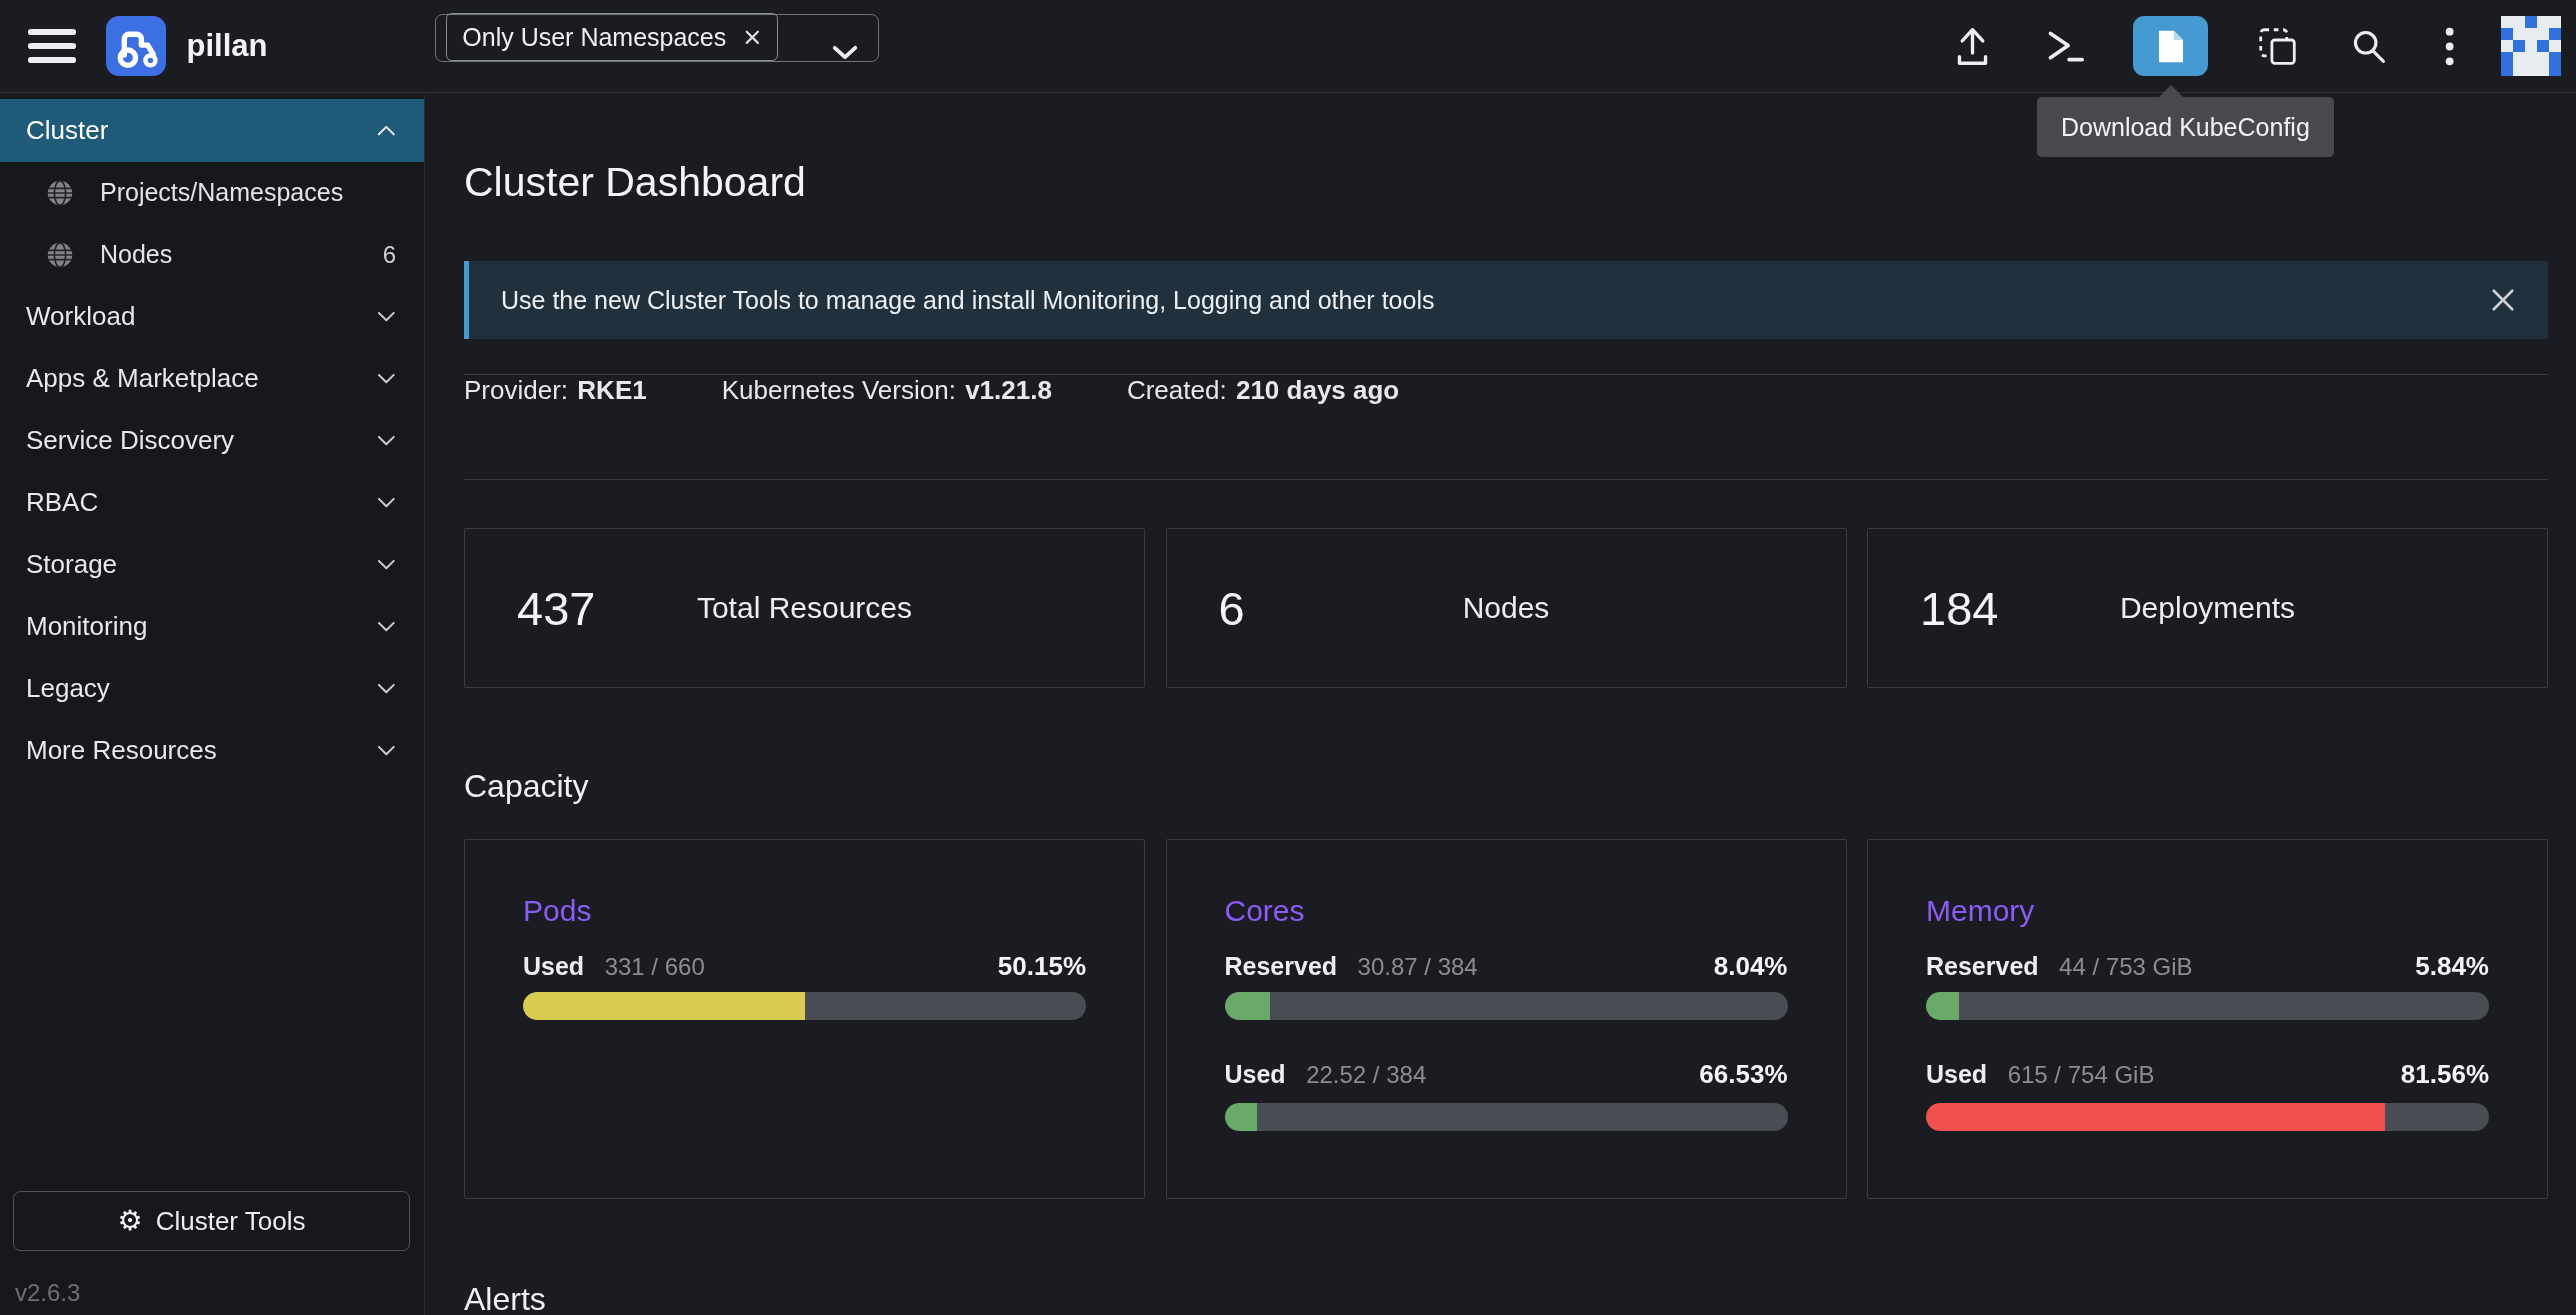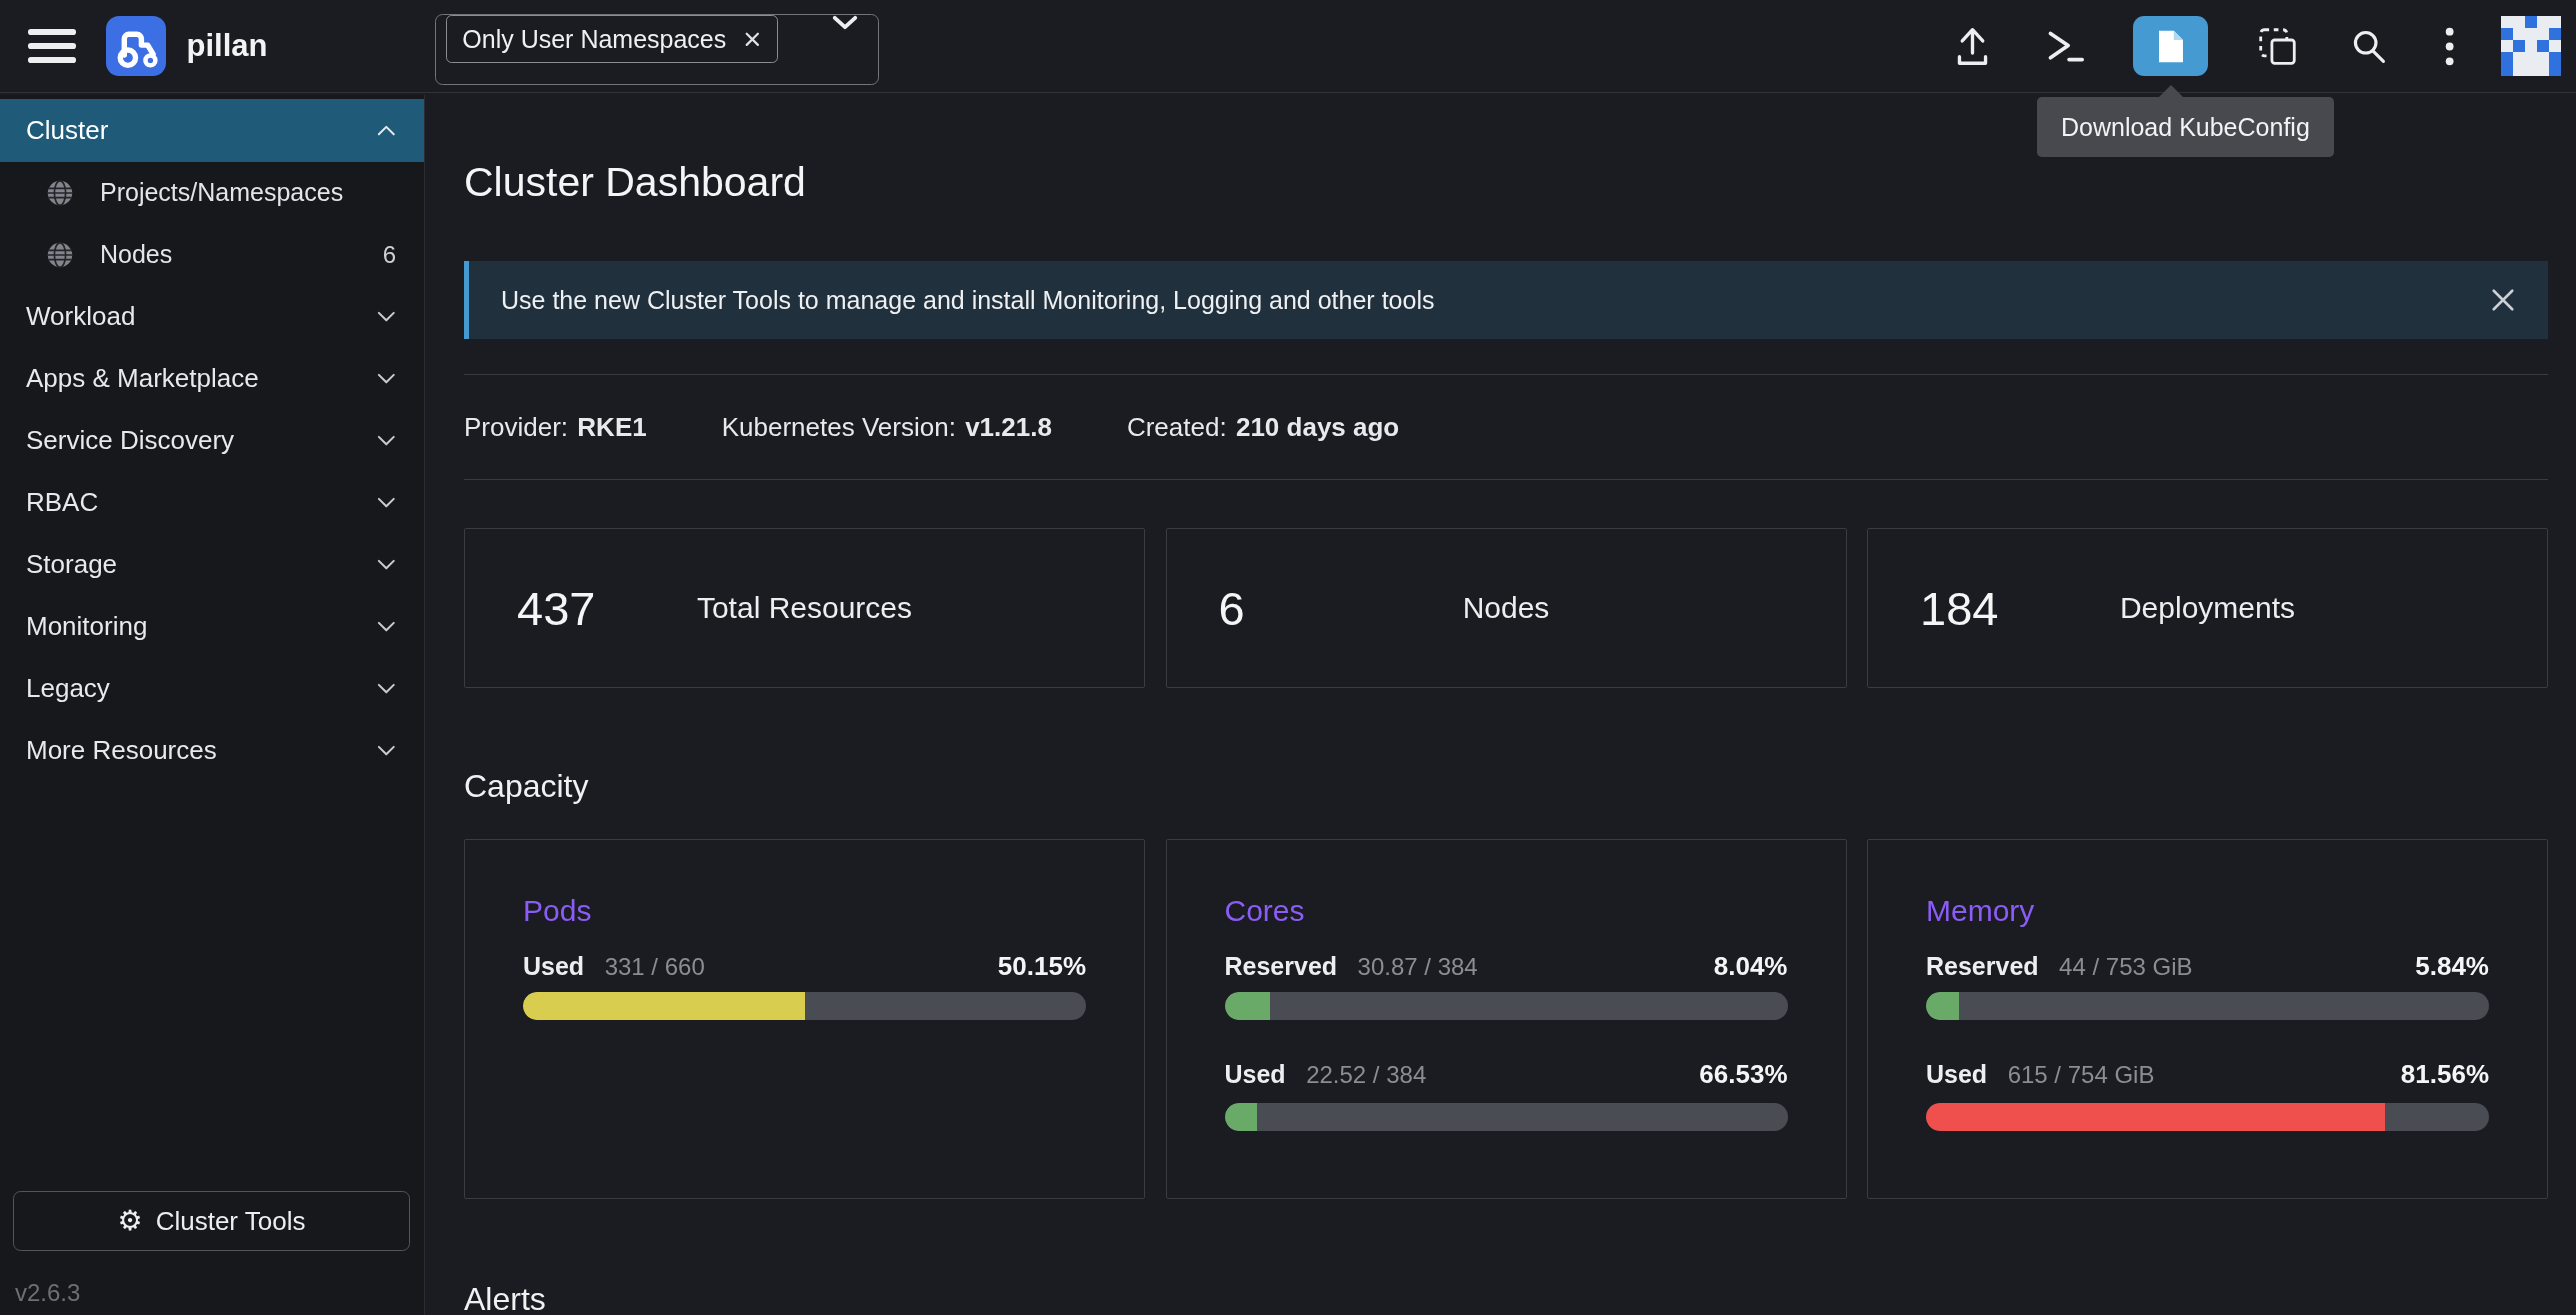--- a/index.html
+++ b/index.html
@@ -14,23 +14,23 @@
     position:absolute; top:0; left:0; width:2576px; height:93px;
     background:#1b1c21; border-bottom:1.9px solid #323339;
     display:flex; align-items:center; z-index:20;
   }
   .hamburger{ margin-left:28px; width:48px; cursor:pointer; }
   .hamburger div{ height:6.5px; background:#eceef0; border-radius:2.8px; margin:7.5px 0; }
   .logo{ margin-left:30px; width:60px; height:60px; border-radius:13px; background:#3c6fe4;
          display:flex; align-items:center; justify-content:center; }
   .product-name{ margin-left:20.5px; font-size:31px; font-weight:600; color:#f2f3f5; }
   .ns-dropdown{
-    position:absolute; left:435px; top:14px; width:444px; height:71px;
+    position:absolute; left:435px; top:14px; width:444px; height:48px;
     border:1.9px solid #73757c; border-radius:7.5px;
-    display:flex; align-items:flex-start; padding:0 20.5px 0 10.3px; cursor:pointer;
+    display:flex; align-items:flex-end; padding:0 20.5px 0 10.3px; cursor:pointer;
   }
   .ns-tag{
     height:48px; border:1.9px solid #8b8d94; border-radius:5.6px;
     display:flex; align-items:center; gap:17px; padding:0 15px;
     font-size:25px; color:#eff0f2; white-space:nowrap;
   }
   .topbar-right{ margin-left:auto; display:flex; align-items:center; margin-right:15px; }
   .icon-btn{
     width:43px; height:60px; display:flex; align-items:center; justify-content:center;
     margin-left:48px; cursor:pointer; flex:none;
@@ -82,21 +82,21 @@
   }
   h1.page-title{ margin-top:62px; font-size:41px; line-height:50px; font-weight:400; color:#f4f5f6; }
   .banner{
     margin-top:54px; height:78px; background:#20303d;
     border-left:5.6px solid #459ad2;
     display:flex; align-items:center; padding:0 32px;
     font-size:25px; color:#eef0f2;
   }
   .banner-close{ margin-left:auto; display:flex; cursor:pointer; }
   .divider{ border:none; border-top:1.9px solid #3a3b40; margin-top:35px; }
-  .meta-row{ height:104px; display:flex; align-items:center; gap:75px; font-size:26px; color:#e8e9ec; }
+  .meta-row{ height:104px; display:flex; align-items:flex-start; gap:75px; font-size:26px; color:#e8e9ec; }
   .meta-item .val{ font-weight:700; margin-left:9.3px; }
   .stats-row{ margin-top:48px; display:grid; grid-template-columns:1fr 1fr 1fr; gap:20.5px; }
   .stat-card{
     position:relative; height:160px; border:1.9px solid #3b3c42; border-radius:1.9px;
     display:flex; align-items:center; padding-left:52px;
   }
   .stat-value{ font-size:47px; font-weight:400; color:#f4f5f6; z-index:1; }
   .stat-label{ position:absolute; left:0; right:0; text-align:center; font-size:30px; color:#eceef0; }
   .section-heading{ margin-top:78px; font-size:32px; line-height:41px; font-weight:400; color:#f0f1f3; }
   .section-heading.alerts{ margin-top:80px; }

